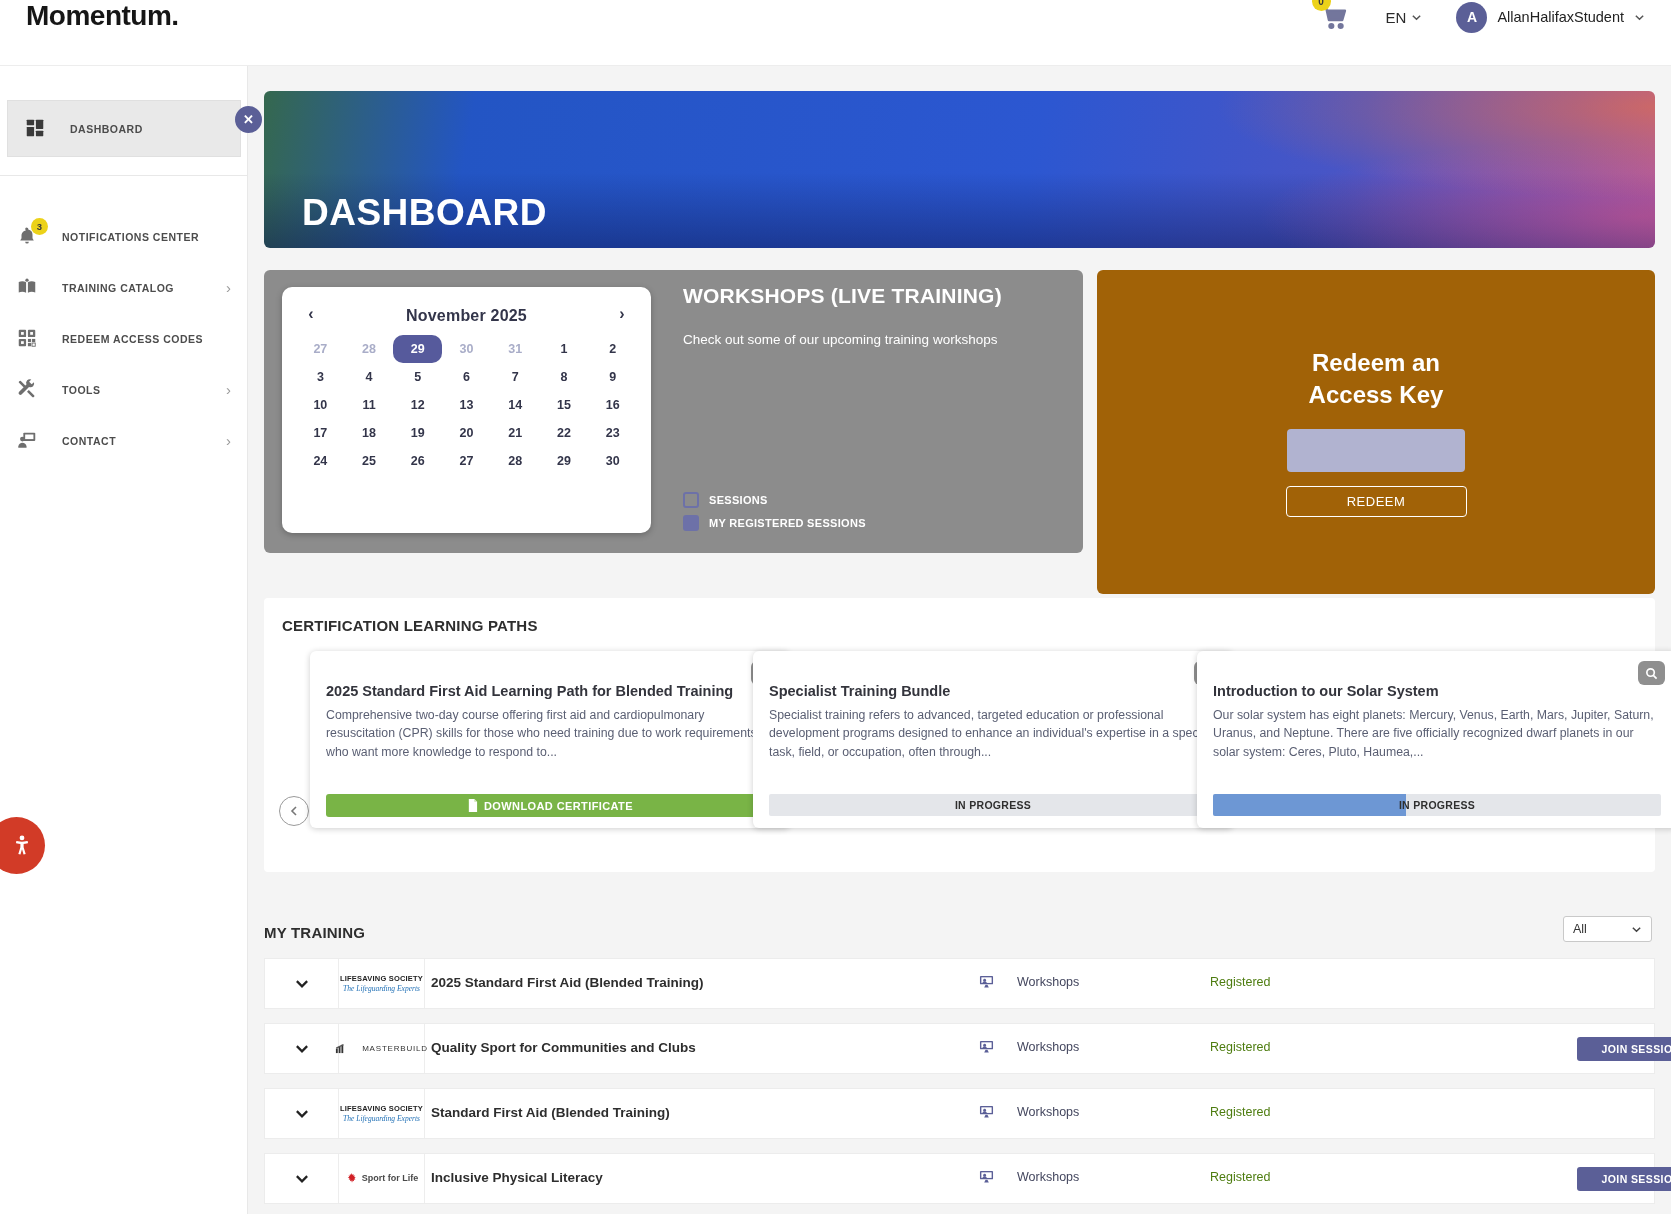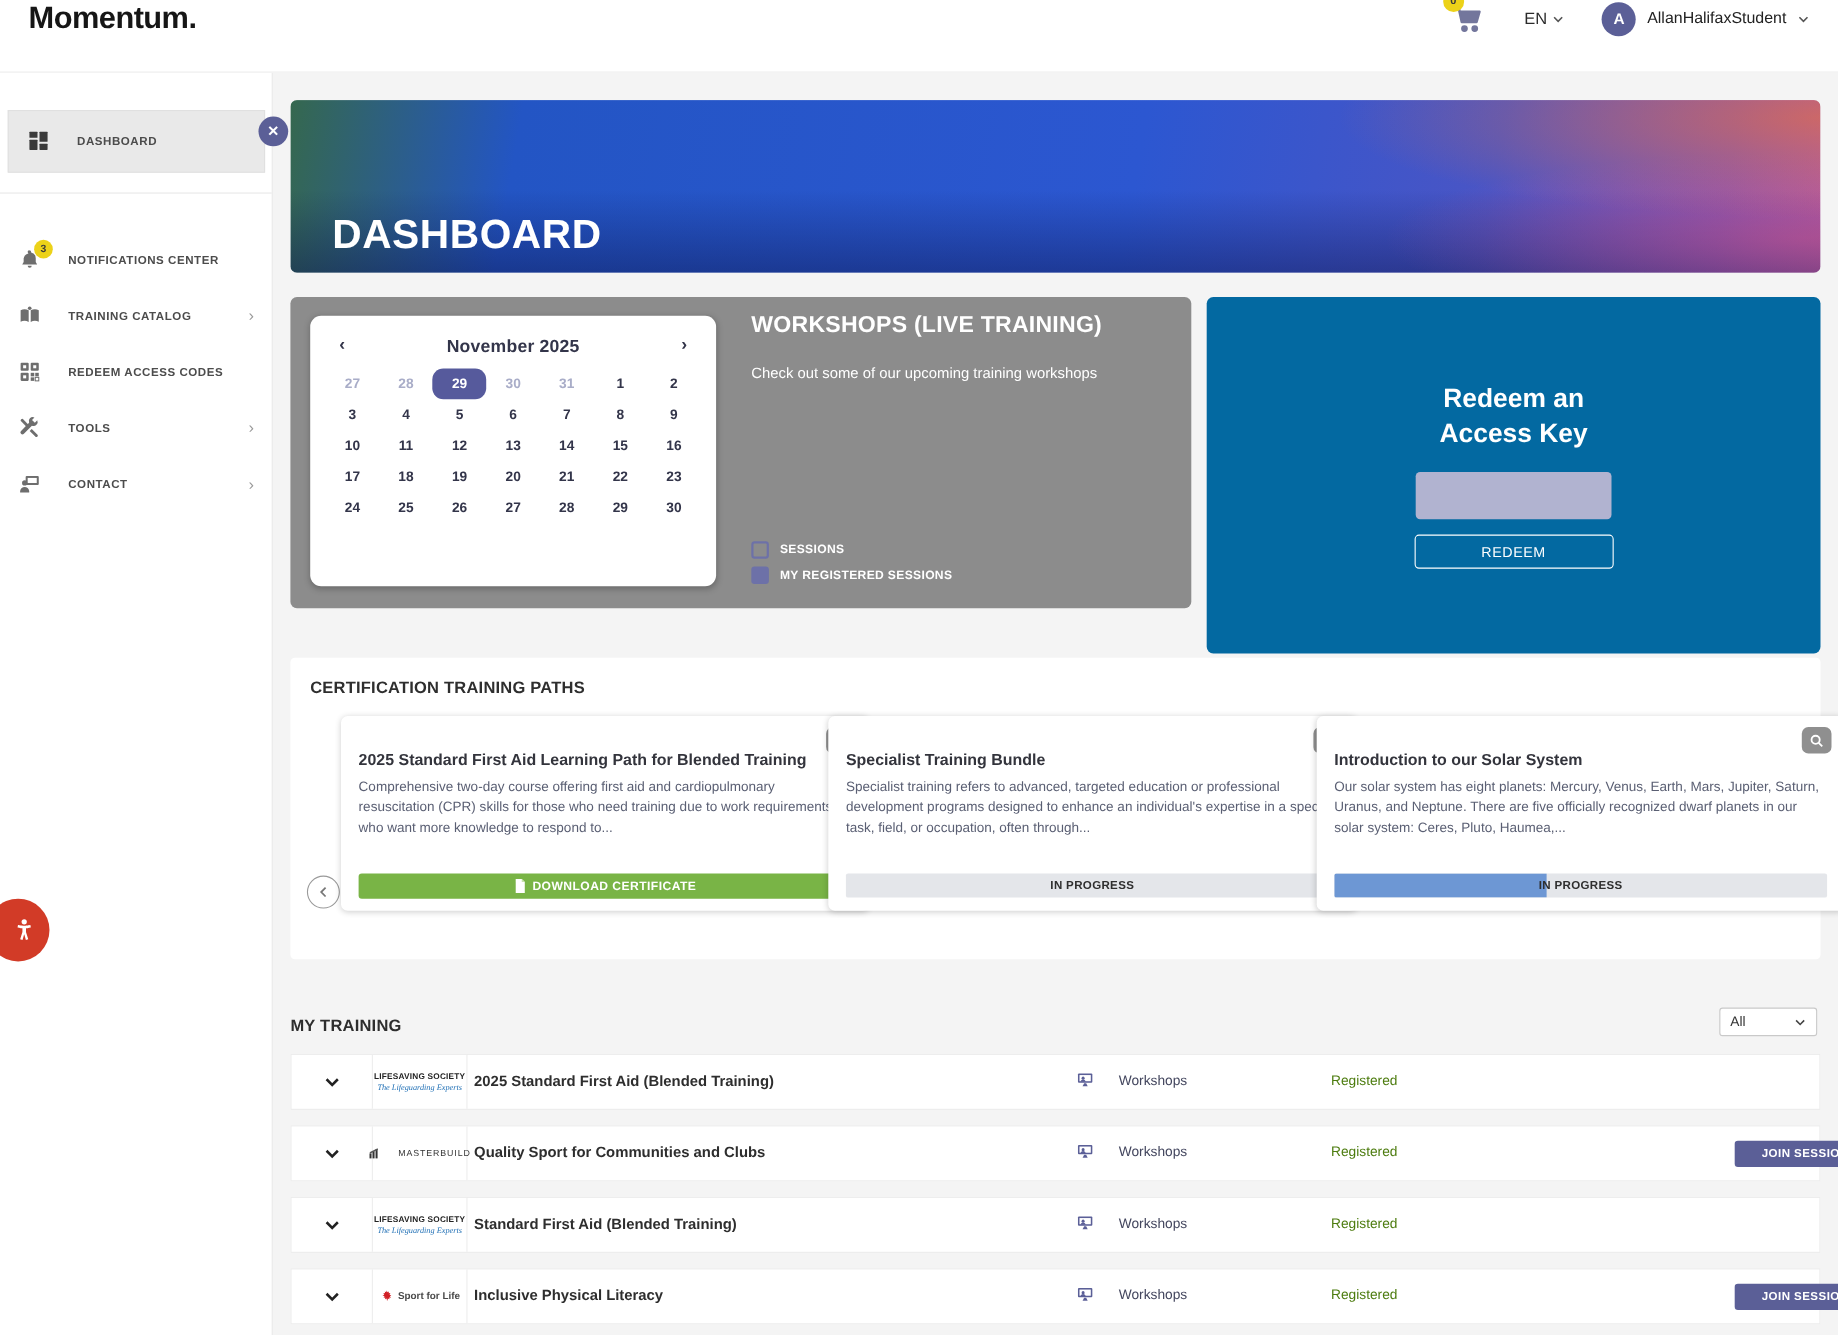--- a/index.html
+++ b/index.html
@@ -116,21 +116,21 @@
   .cal-day {
     height:28px; display:flex; align-items:center; justify-content:center;
     font-size:12.5px; font-weight:600; color:#33354a; cursor:pointer; border-radius:10px;
   }
   .cal-day.muted { color:#a9adc8; }
   .cal-day.selected { background:#565a9c; color:#fff; }
 
   
   .redeem-panel {
     position:absolute; left:849px; top:204px; width:558px; height:324px;
-    background:#0369a1; border-radius:6px; display:flex; flex-direction:column;
+    background:#a16207; border-radius:6px; display:flex; flex-direction:column;
     align-items:center; justify-content:center;
   }
   .redeem-title { color:#fff; font-size:24px; font-weight:600; text-align:center; line-height:1.35; }
   .redeem-input {
     margin-top:18px; width:178px; height:43px; background:#b1b3d0; border:none; border-radius:4px;
     font-size:15px; color:#2e2e2e; padding:0 10px; outline:none;
   }
   .redeem-btn {
     margin-top:14px; width:181px; height:31px; background:transparent; border:1.5px solid #fff;
     border-radius:4px; color:#fff; font-size:13px; letter-spacing:0.5px; cursor:pointer;
@@ -407,21 +407,21 @@
   <div class="redeem-panel">
     <div class="redeem-title">
       <div>Redeem an</div>
       <div>Access Key</div>
     </div>
     <input class="redeem-input" value="" style="">
     <button class="redeem-btn">REDEEM</button>
   </div>
 
   <div class="lp-section">
-    <div class="lp-heading">CERTIFICATION TRAINING PATHS</div>
+    <div class="lp-heading">CERTIFICATION LEARNING PATHS</div>
     <button class="lp-arrow left">
       <svg width="12" height="12" viewBox="0 0 12 12" fill="none" stroke="#777" stroke-width="1.6">
           <path d="M8 2L4 6l4 4"></path>
         </svg>
     </button>
     <button class="lp-arrow right">
       <svg width="12" height="12" viewBox="0 0 12 12" fill="none" stroke="#777" stroke-width="1.6">
           <path d="M4 2l4 4-4 4"></path>
         </svg>
     </button>

